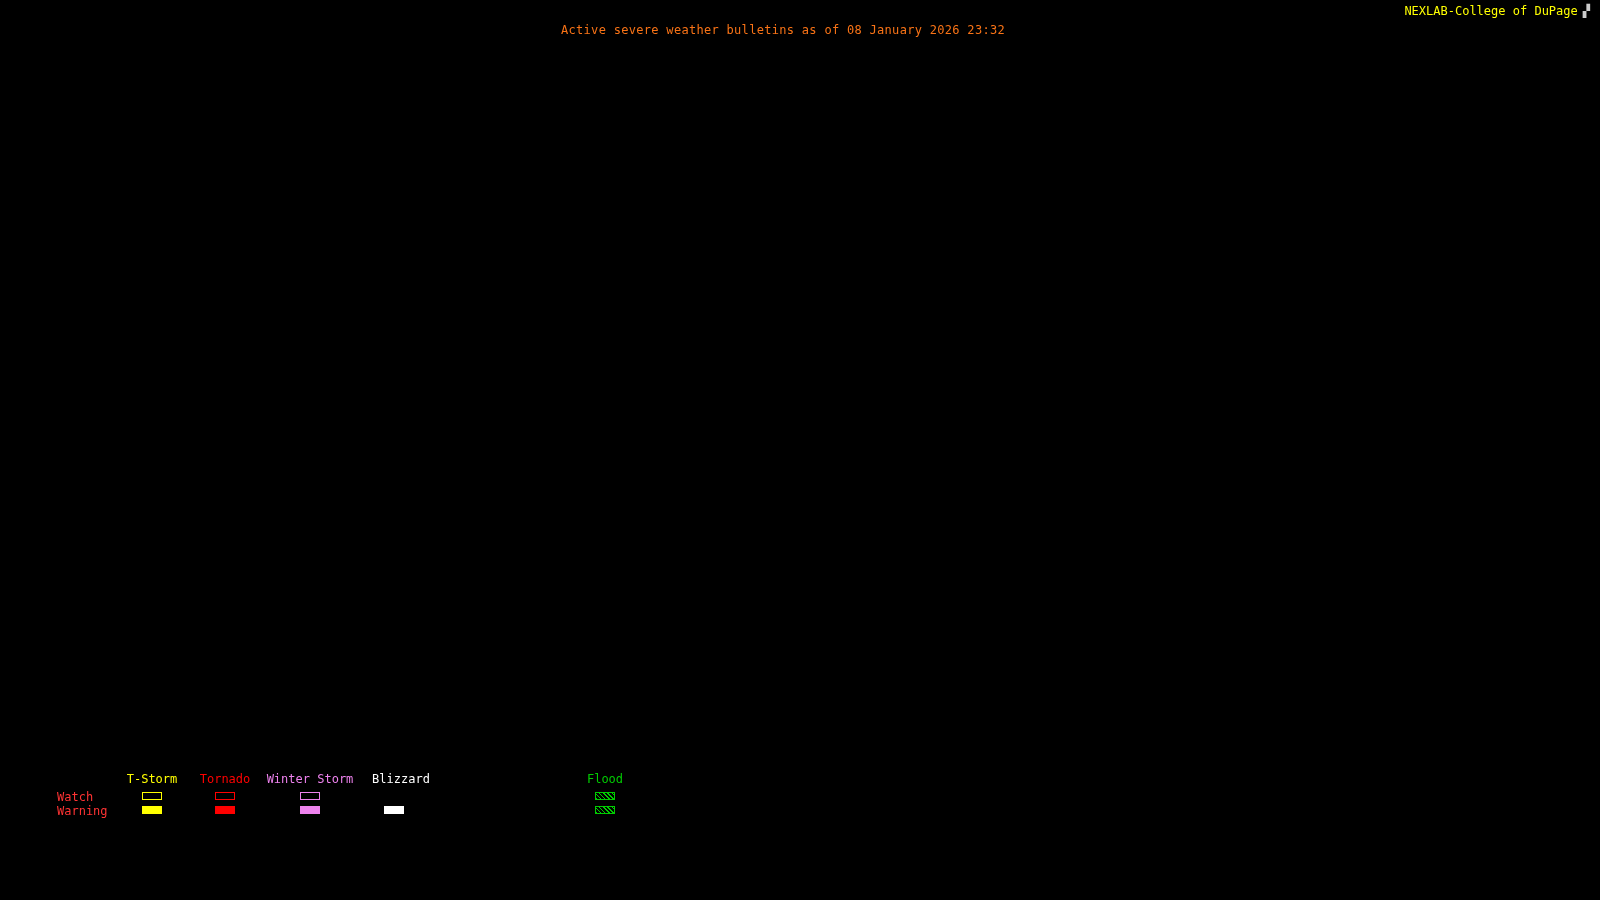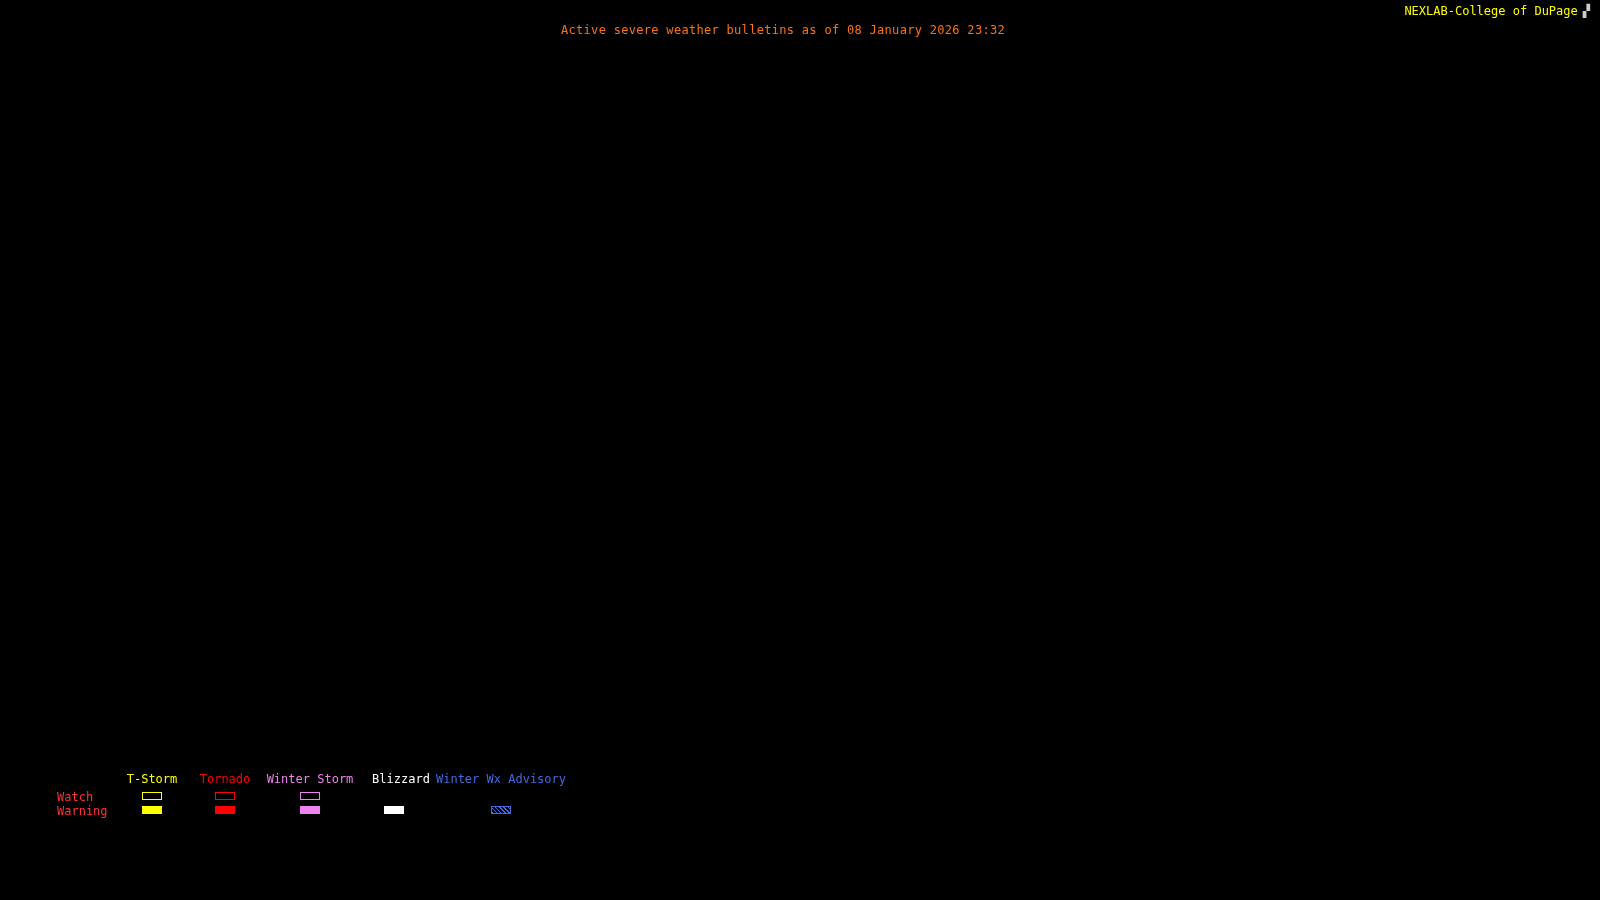--- a/index.html
+++ b/index.html
@@ -122,20 +122,20 @@
     <div class="swatch" data-style="outline" style="--c: #ee82ee;"></div>
     <div class="swatch" data-style="filled" style="--c: #ee82ee;"></div>
   </div>
 
   <div class="legend-col" style="left:314px">
     <div class="col-label" style="color: rgb(255, 255, 255); margin-left: 14px;">Blizzard</div>
     <div class="swatch" data-style="none" style="--c: #ffffff;"></div>
     <div class="swatch" data-style="filled" style="--c: #ffffff;"></div>
   </div>
 
-  <div class="legend-col" style="left:421px">
-    <div class="col-label" style="color: rgb(65, 105, 225);">Winter Wx Advisory</div>
-    <div class="swatch" data-style="none" style="--c: #4169e1;"></div>
-    <div class="swatch" data-style="hatch" style="--c: #4169e1;"></div>
+
+  <div class="legend-col" style="left:525px">
+    <div class="col-label" style="color: rgb(0, 204, 0);">Flood</div>
+    <div class="swatch" data-style="hatch" style="--c: #00cc00;"></div>
+    <div class="swatch" data-style="hatch" style="--c: #00cc00;"></div>
   </div>
-
 
 </div>
 
 </body></html>

